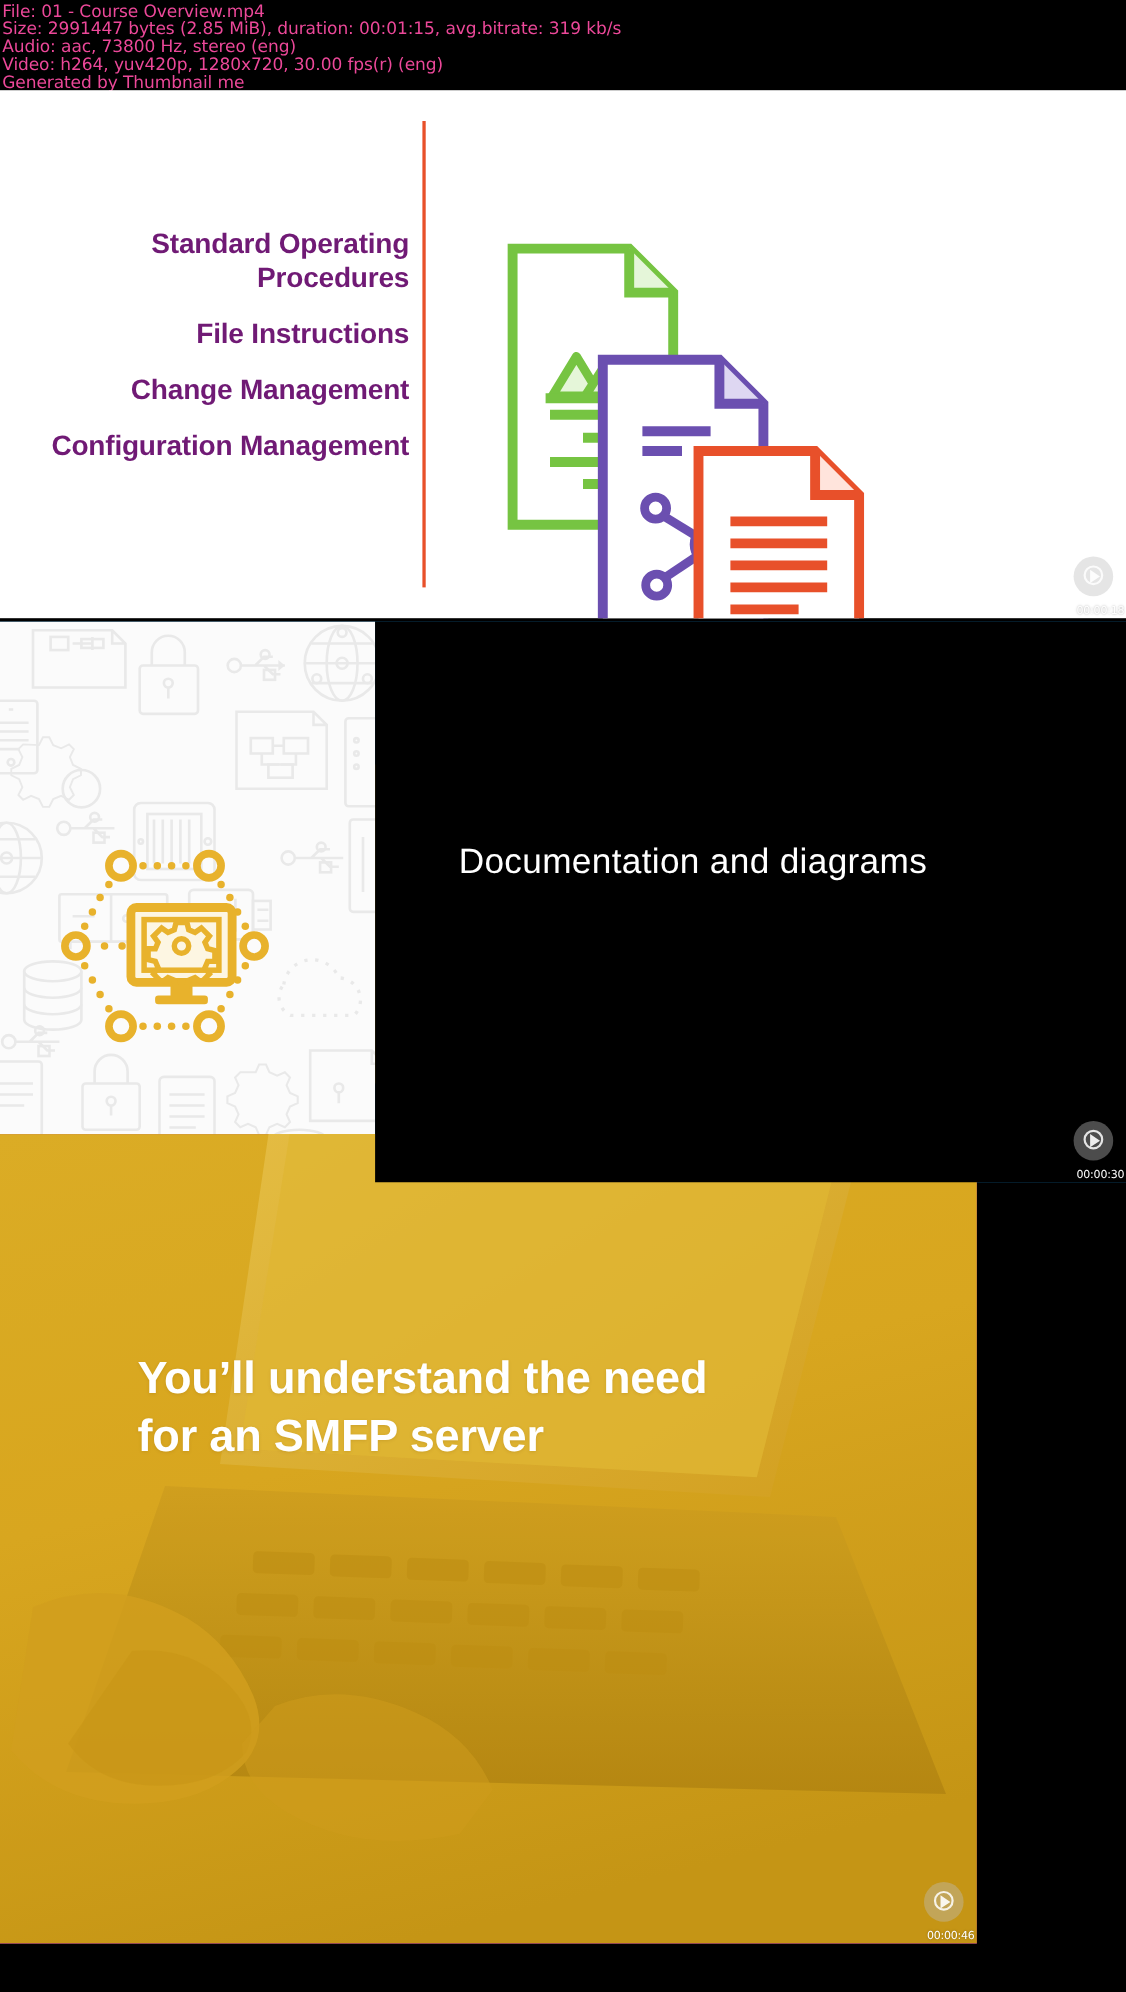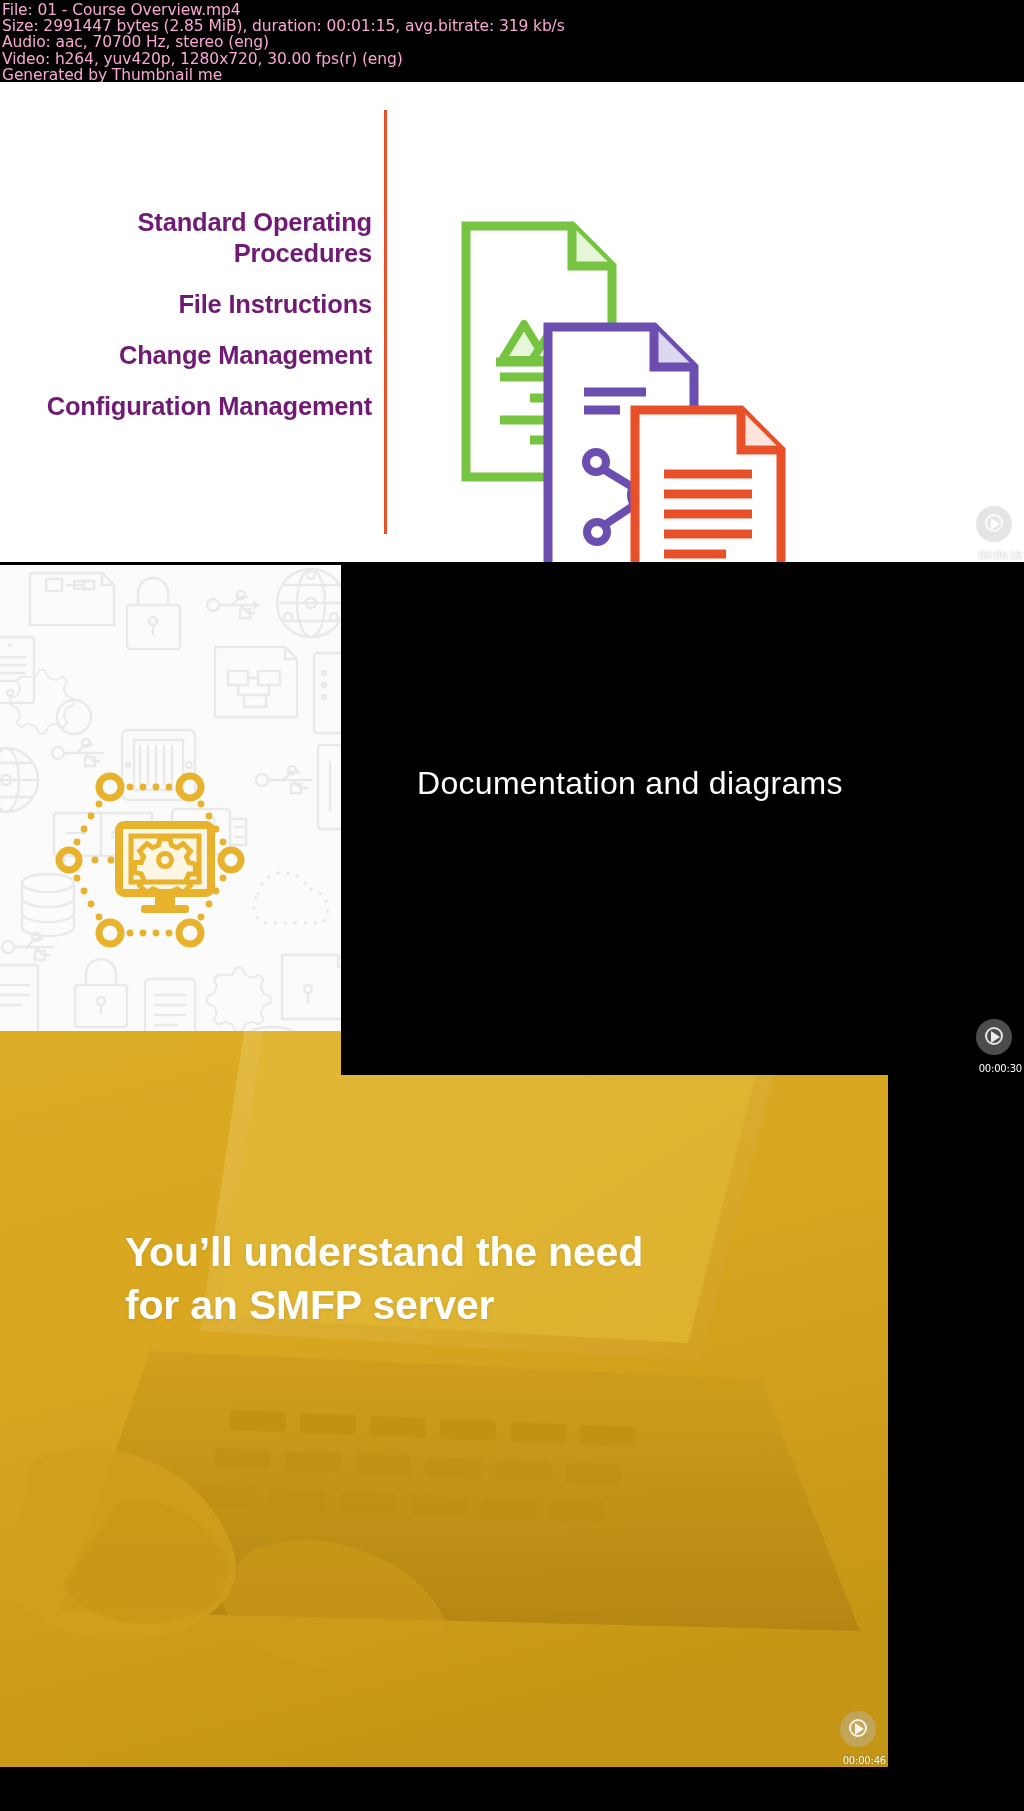--- a/index.html
+++ b/index.html
@@ -19,21 +19,21 @@
 
   
   .meta {
     position: absolute;
     left: 0; top: 0;
     width: 1024px; height: 82px;
     background: #000;
     padding: 2px 0 0 2px;
   }
   .meta-line {
-    color: #f9a8d4;
+    color: #ec4899;
     font-size: 15.5px;
     line-height: 16.2px;
     letter-spacing: -0.1px;
     white-space: nowrap;
     font-family: "DejaVu Sans", sans-serif;
   }
 
   
   .cell { position: absolute; overflow: hidden; }
 
@@ -138,21 +138,21 @@
   }
 </style>
 </head>
 <body>
 
 <div id="sheet">
 
   <div class="meta">
     <div class="meta-line">File: 01 - Course Overview.mp4</div>
     <div class="meta-line">Size: 2991447 bytes (2.85 MiB), duration: 00:01:15, avg.bitrate: 319 kb/s</div>
-    <div class="meta-line">Audio: aac, 70700 Hz, stereo (eng)</div>
+    <div class="meta-line">Audio: aac, 73800 Hz, stereo (eng)</div>
     <div class="meta-line">Video: h264, yuv420p, 1280x720, 30.00 fps(r) (eng)</div>
     <div class="meta-line">Generated by Thumbnail me</div>
   </div>
 
   <div class="cell" id="cell1">
 
     <div class="rule"></div>
 
     <div class="sop-list">
       <div class="sop-item">Standard Operating Procedures</div>

